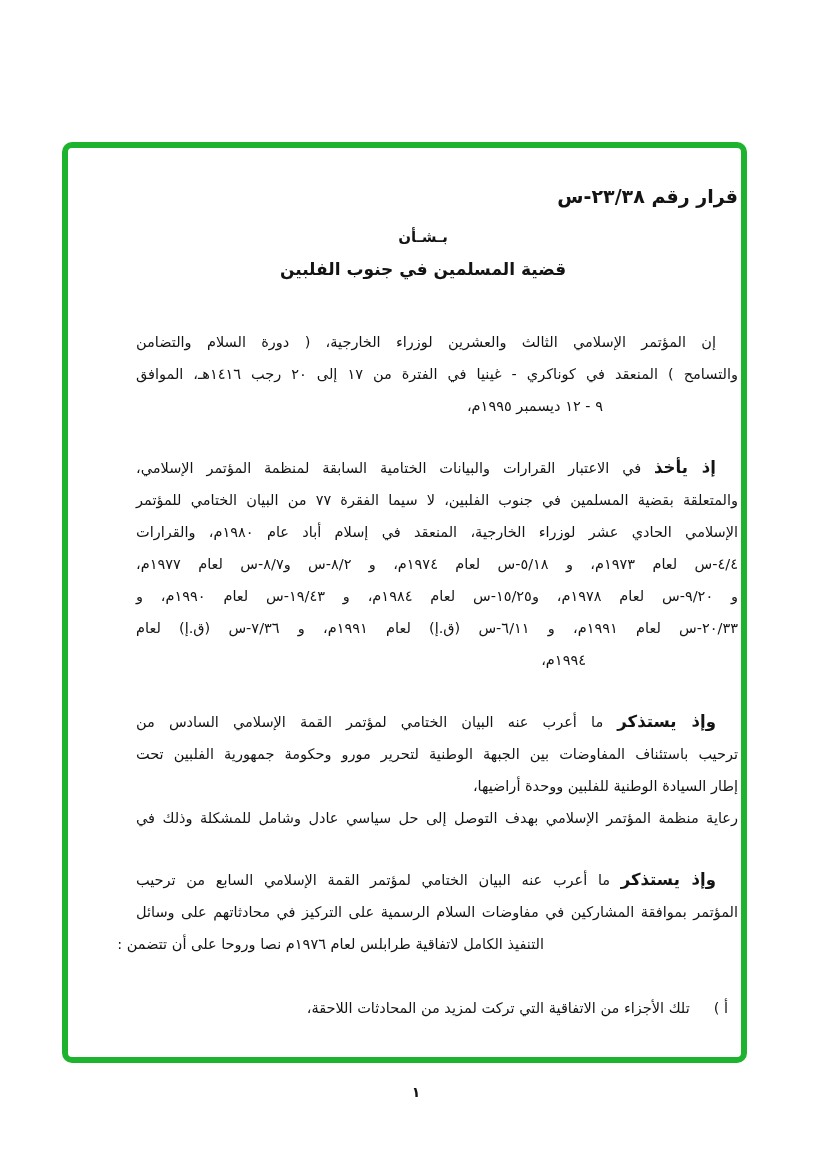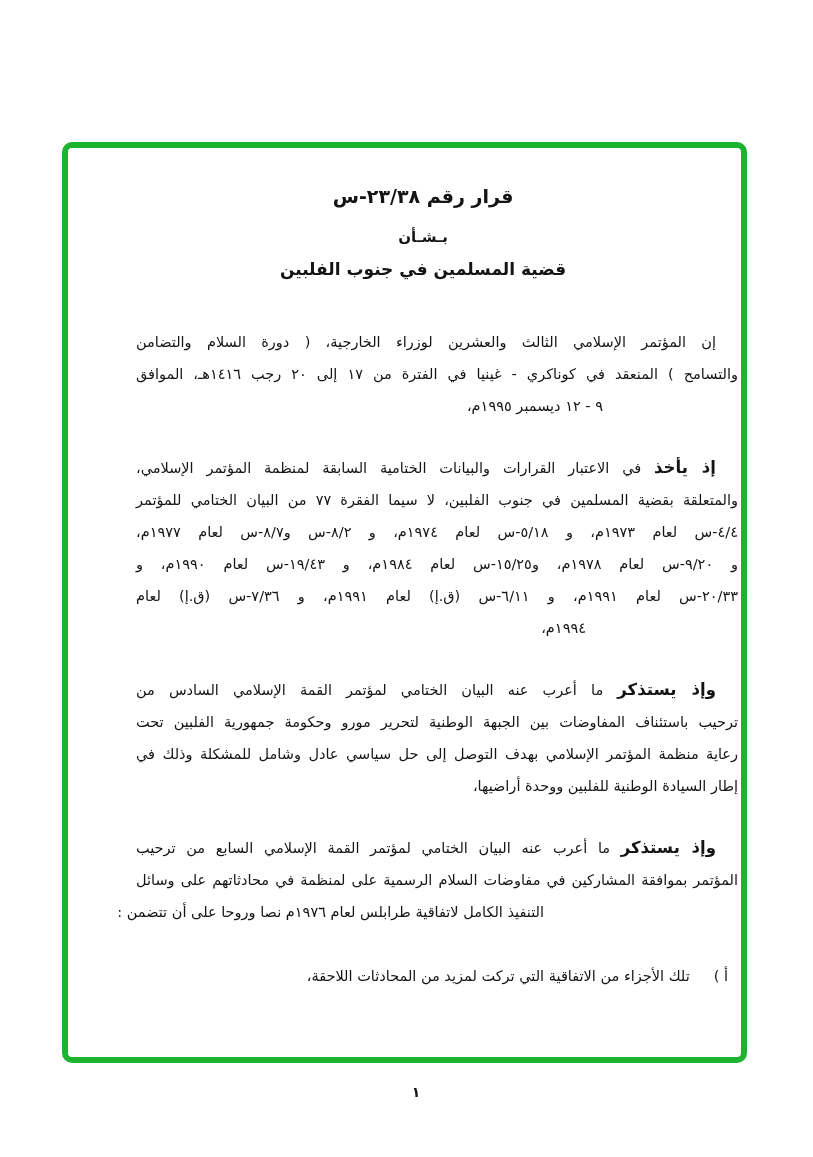--- a/index.html
+++ b/index.html
@@ -14,21 +14,21 @@
 
   
   .green-frame{
     position:absolute;left:62px;top:142px;width:685px;height:921px;
     border:6px solid #1db32e;border-radius:10px;box-sizing:border-box;
     background:transparent;
   }
 
   
   .content{position:absolute;left:108px;top:142px;width:630px;}
-  .title1{margin-top:41px;font-size:19px;font-weight:bold;text-align:center;line-height:26px;direction:rtl;}
+  .title1{margin-top:41px;font-size:19px;font-weight:bold;text-align:right;line-height:26px;direction:rtl;}
   .title2{margin-top:15px;font-size:15px;font-weight:bold;text-align:center;line-height:26px;direction:rtl;}
   .title3{margin-top:6px;font-size:17px;font-weight:bold;text-align:center;line-height:26px;direction:rtl;}
 
   .paras{margin-top:44px;margin-left:28px;}
   .para{margin-top:30px;}
   .para:first-child{margin-top:0;}
   .line{
     min-height:32px;line-height:32px;direction:rtl;
     text-align:justify;text-align-last:justify;
     font-size:14.5px;
@@ -61,34 +61,35 @@
 
     <div class="paras">
         <div class="para">
           <div class="line first">إن المؤتمر الإسلامي الثالث والعشرين لوزراء الخارجية، ( دورة السلام والتضامن</div>
           <div class="line">والتسامح ) المنعقد في كوناكري - غينيا في الفترة من ١٧ إلى ٢٠ رجب ١٤١٦هـ، الموافق</div>
           <div class="line last" style="margin-right: 135px;">٩ - ١٢ ديسمبر ١٩٩٥م،</div>
         </div>
         <div class="para">
           <div class="line first"><b>إذ يأخذ</b> في الاعتبار القرارات والبيانات الختامية السابقة لمنظمة المؤتمر الإسلامي،</div>
           <div class="line">والمتعلقة بقضية المسلمين في جنوب الفلبين، لا سيما الفقرة ٧٧ من البيان الختامي للمؤتمر</div>
+          <div class="line">الإسلامي الحادي عشر لوزراء الخارجية، المنعقد في إسلام أباد عام ١٩٨٠م، والقرارات</div>
           <div class="line">٤/٤-س لعام ١٩٧٣م، و ٥/١٨-س لعام ١٩٧٤م، و ٨/٢-س و٨/٧-س لعام ١٩٧٧م،</div>
           <div class="line">و ٩/٢٠-س لعام ١٩٧٨م، و١٥/٢٥-س لعام ١٩٨٤م، و ١٩/٤٣-س لعام ١٩٩٠م، و</div>
           <div class="line">٢٠/٣٣-س لعام ١٩٩١م، و ٦/١١-س (ق.إ) لعام ١٩٩١م، و ٧/٣٦-س (ق.إ) لعام</div>
           <div class="line last" style="margin-right: 152px;">١٩٩٤م،</div>
         </div>
         <div class="para">
           <div class="line first"><b>وإذ يستذكر</b> ما أعرب عنه البيان الختامي لمؤتمر القمة الإسلامي السادس من</div>
           <div class="line">ترحيب باستئناف المفاوضات بين الجبهة الوطنية لتحرير مورو وحكومة جمهورية الفلبين تحت</div>
+          <div class="line last" style="margin-right: 0px;">إطار السيادة الوطنية للفلبين ووحدة أراضيها،</div>
           <div class="line">رعاية منظمة المؤتمر الإسلامي بهدف التوصل إلى حل سياسي عادل وشامل للمشكلة وذلك في</div>
-          <div class="line last" style="margin-right: 0px;">إطار السيادة الوطنية للفلبين ووحدة أراضيها،</div>
         </div>
         <div class="para">
           <div class="line first"><b>وإذ يستذكر</b> ما أعرب عنه البيان الختامي لمؤتمر القمة الإسلامي السابع من ترحيب</div>
-          <div class="line">المؤتمر بموافقة المشاركين في مفاوضات السلام الرسمية على لمنظمة في محادثاتهم على وسائل</div>
+          <div class="line">المؤتمر بموافقة المشاركين في مفاوضات السلام الرسمية على التركيز في محادثاتهم على وسائل</div>
           <div class="line last" style="margin-right: 194px;">التنفيذ الكامل لاتفاقية طرابلس لعام ١٩٧٦م نصا وروحا على أن تتضمن :</div>
         </div>
       </div>
 
     <div class="list-item">
       <span class="marker">أ )</span>
       <span class="li-text">تلك الأجزاء من الاتفاقية التي تركت لمزيد من المحادثات اللاحقة،</span>
     </div>
   </div>
 

